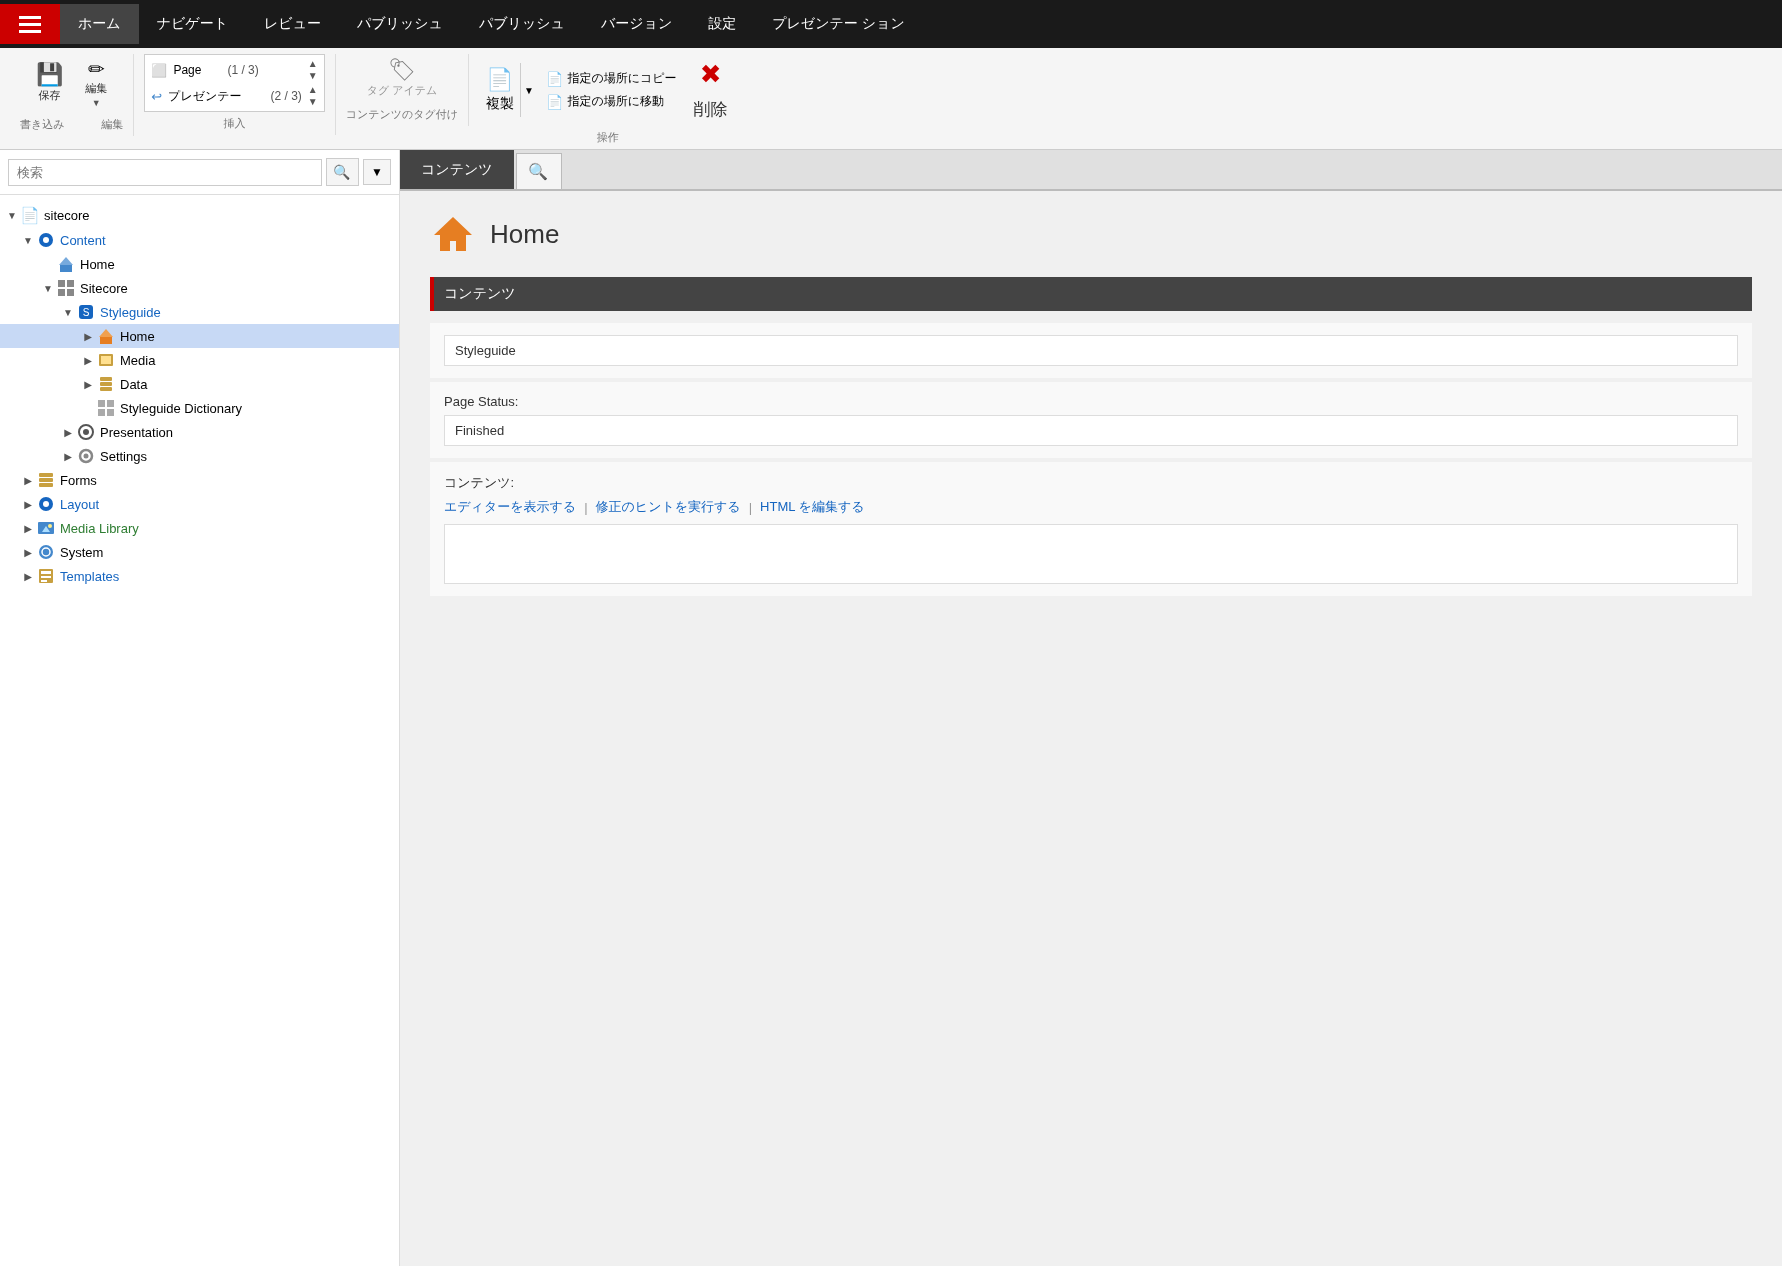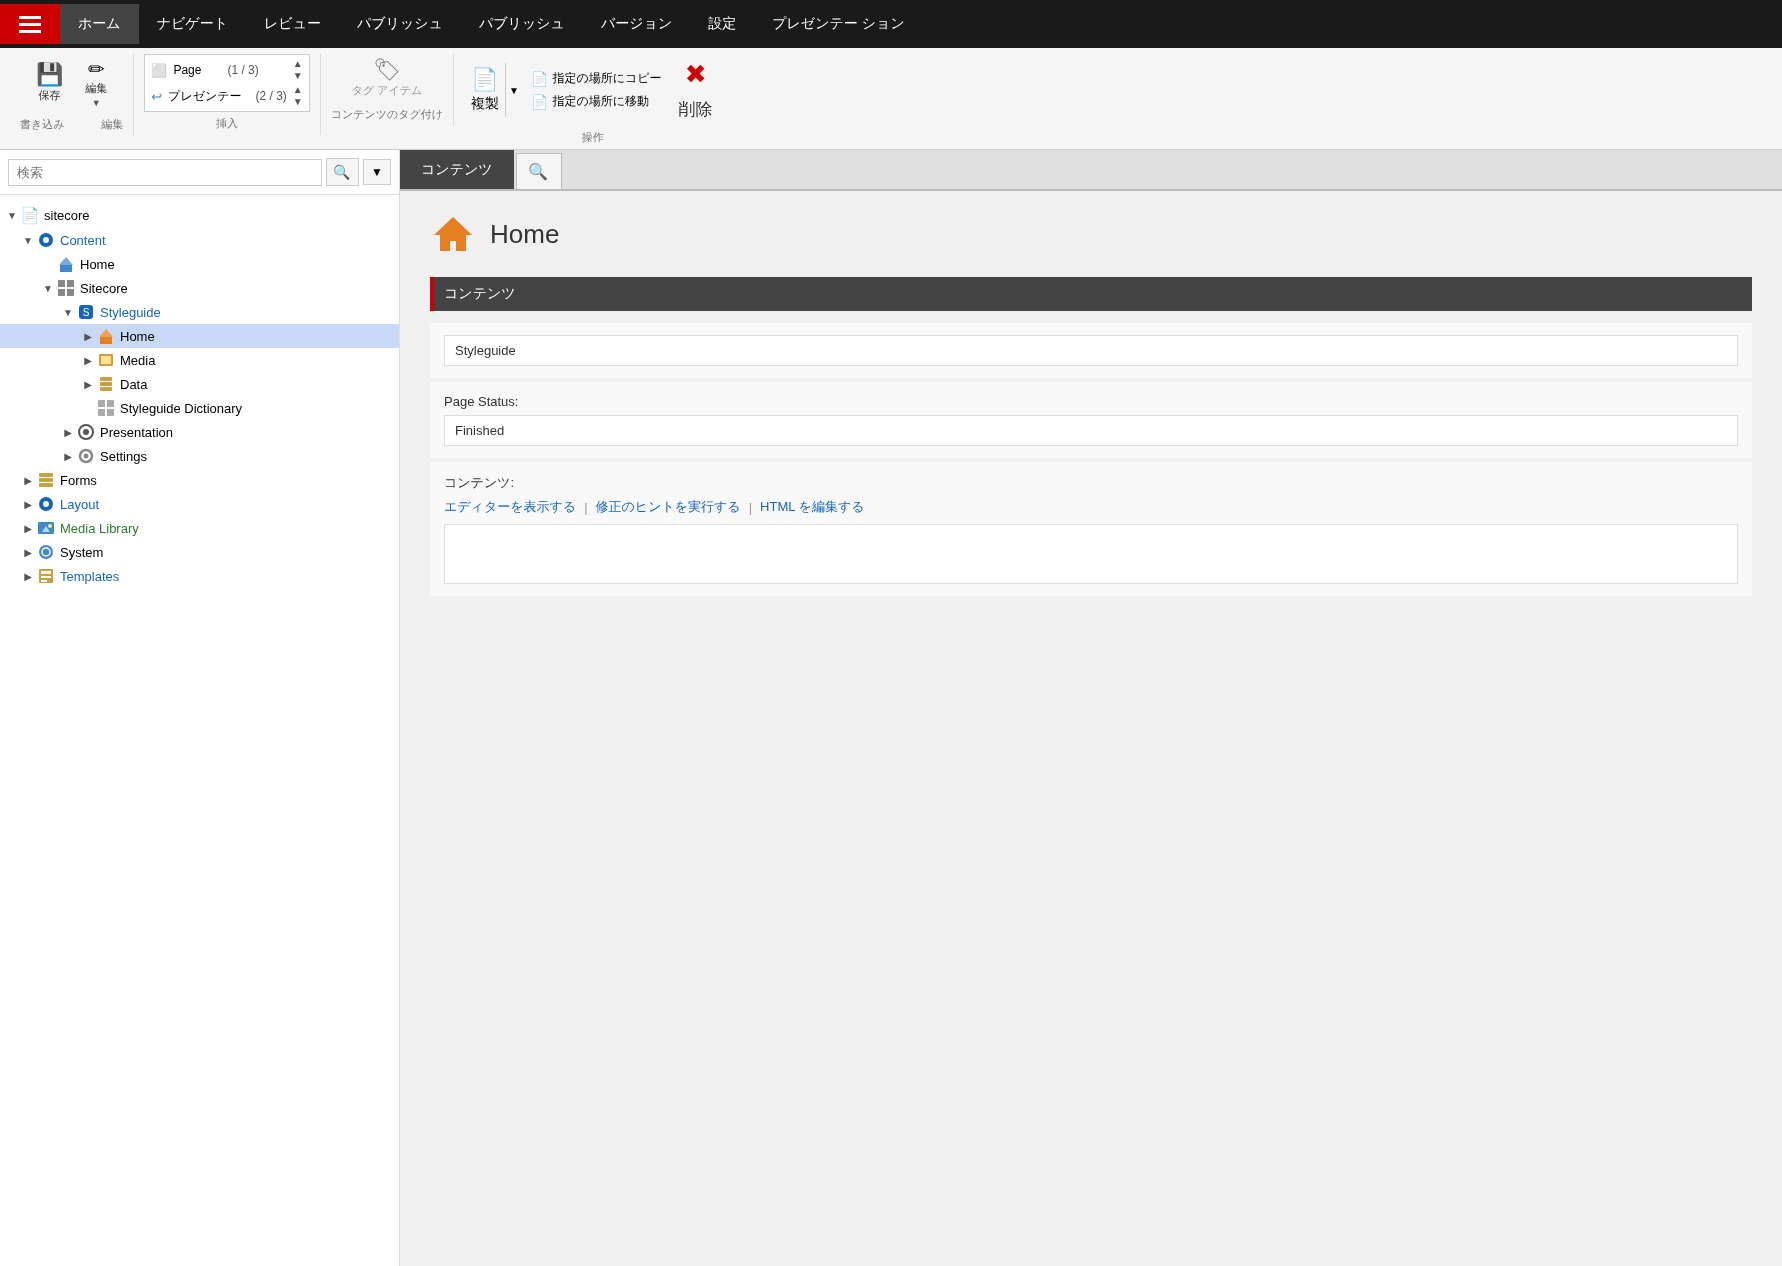--- a/index.html
+++ b/index.html
@@ -450,21 +450,21 @@
           <span>Page</span>
           <span style="margin-left:20px;color:#555;">(1 / 3)</span>
           <div class="page-arrows">
             <span>▲</span>
             <span>▼</span>
           </div>
         </div>
         <div class="page-row">
           <span class="page-icon" style="color:#4488cc;">↩</span>
           <span>プレゼンテー</span>
-          <span style="margin-left:8px;color:#555;">(2 / 3)</span>
+          <span style="margin-left:23px;color:#555;">(2 / 3)</span>
           <div class="page-arrows">
             <span>▲</span>
             <span>▼</span>
           </div>
         </div>
       </div>
     </div>
     <div class="ribbon-label">
       <span>挿入</span>
     </div>

